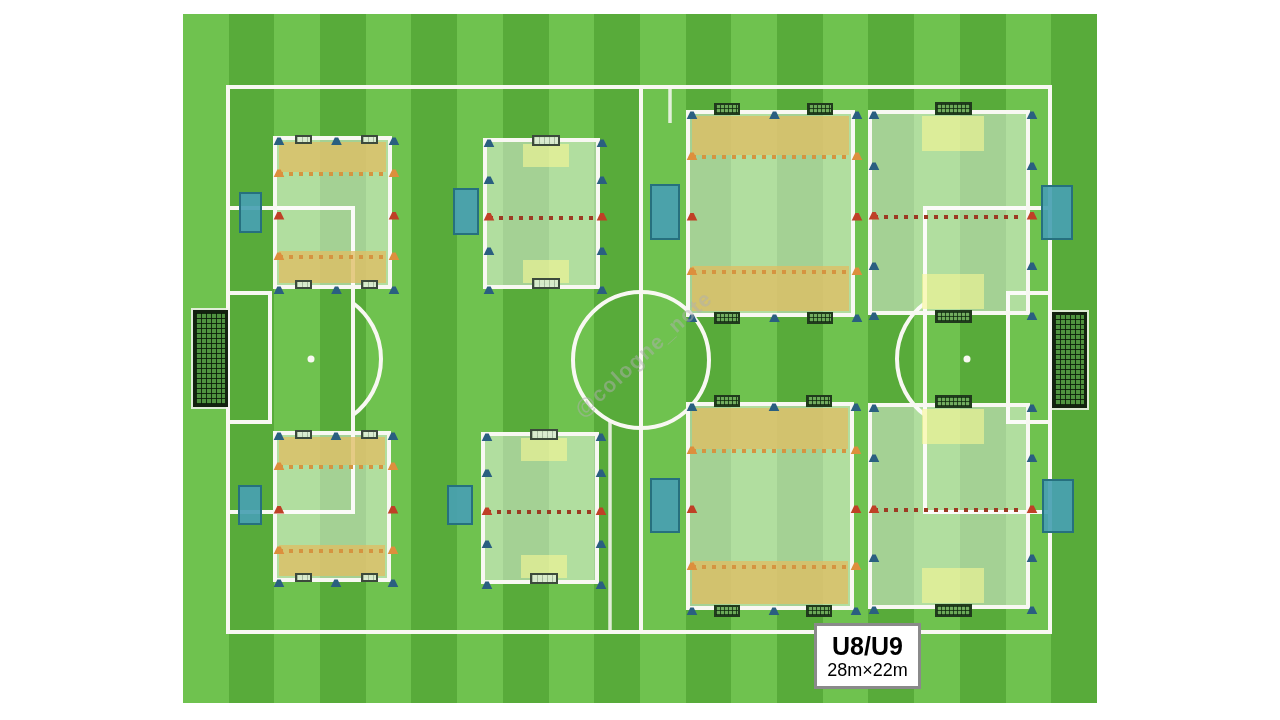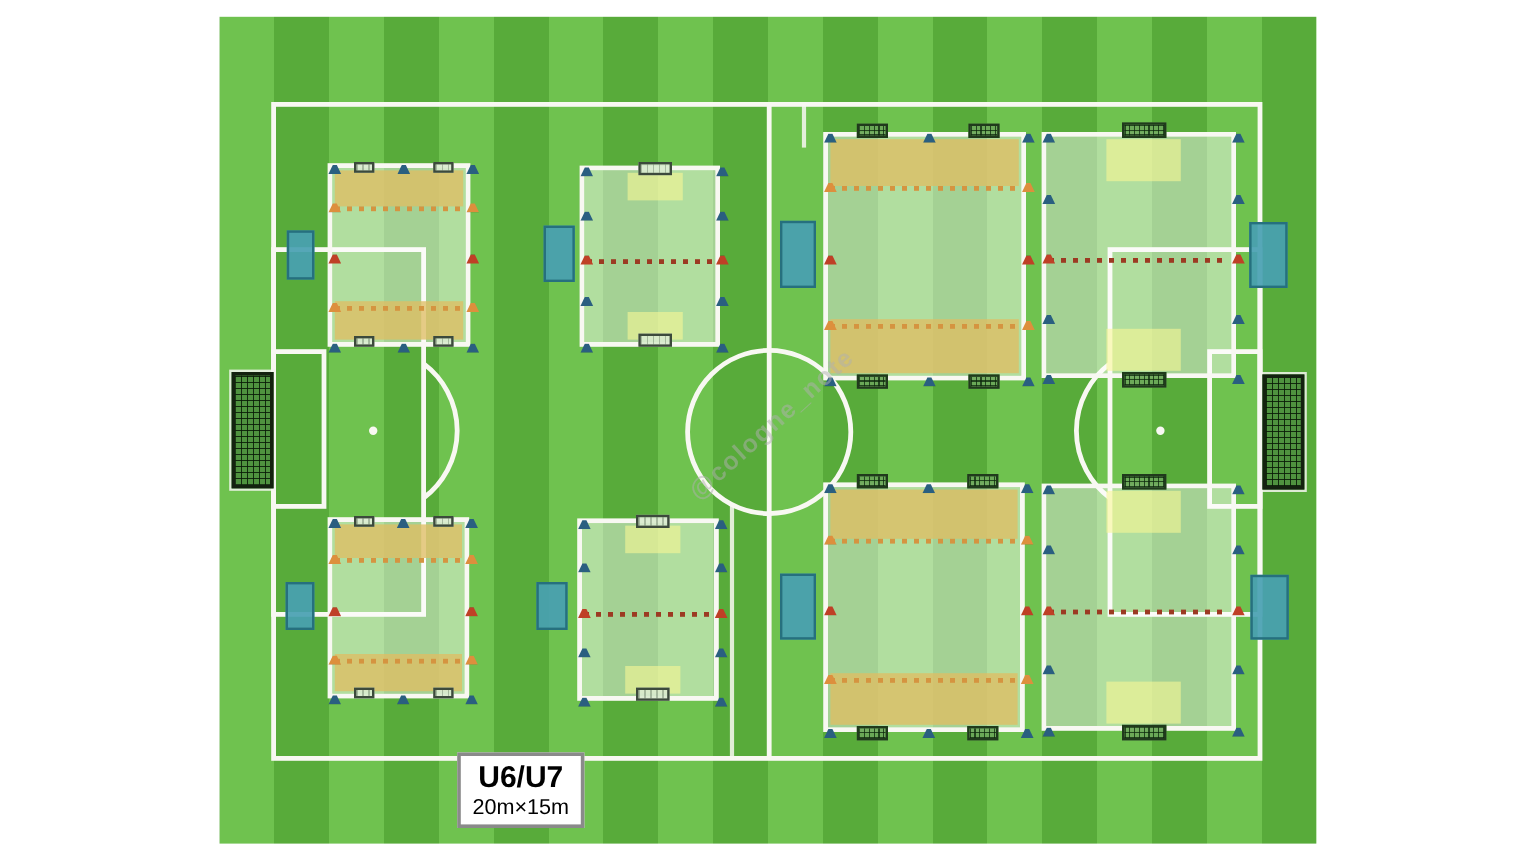--- a/index.html
+++ b/index.html
@@ -231,18 +231,18 @@
         <div class="cone" style="left: 154px; top: 47px; background: var(--cone_blue);"></div>
         <div class="cone" style="left: -4px; top: 147px; background: var(--cone_blue);"></div>
         <div class="cone" style="left: 154px; top: 147px; background: var(--cone_blue);"></div>
         <div class="cone" style="left: -4px; top: 98px; background: var(--cone_red);"></div>
         <div class="cone" style="left: 154px; top: 98px; background: var(--cone_red);"></div>
       </div>
     </div>
 
   <div class="watermark">@cologne_note</div>
 
-  <div class="label-box lb-u6u7">
-    <div class="t">U6/U7</div>
-    <div class="s">20m×15m</div>
+  <div class="label-box lb-u8u9">
+    <div class="t">U8/U9</div>
+    <div class="s">28m×22m</div>
   </div>
 
 </div>
 
 </body></html>

